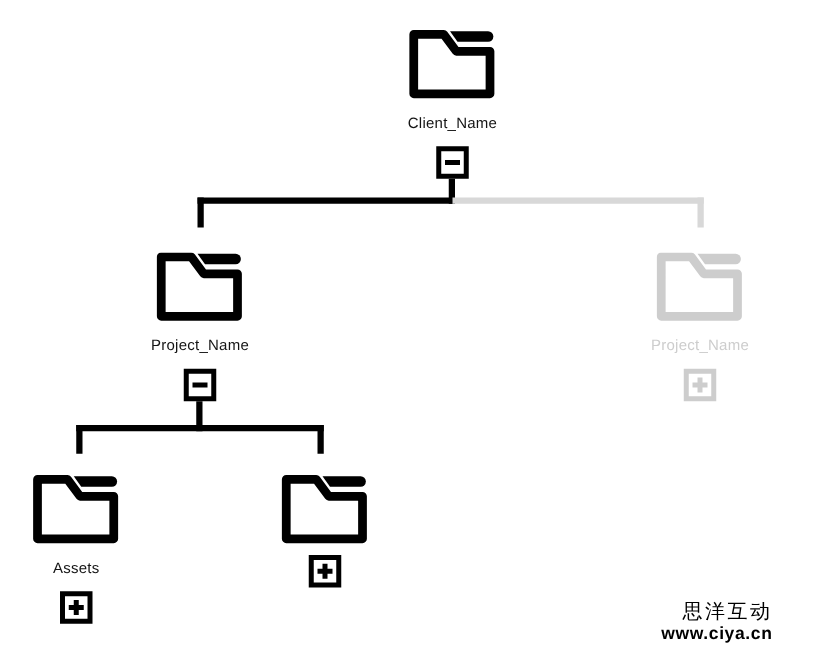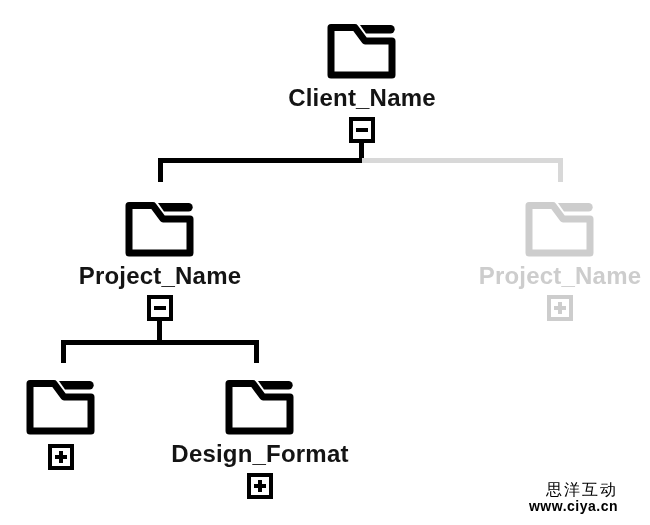--- a/index.html
+++ b/index.html
@@ -17,22 +17,22 @@
     width:220px;
     display:flex;
     flex-direction:column;
     align-items:center;
   }
   .node.active{color:#000000;}
   .node.inactive{color:#cdcdcd;}
   .folder{width:72px;height:56px;display:block;}
   .label{
     margin-top:7px;
-    font-size:24px;
-    font-weight:700;
+    font-size:12px;
+    font-weight:400;
     line-height:22px;
     letter-spacing:0.2px;
     white-space:nowrap;
     color:#141414;
   }
   .node.inactive .label{color:#cdcdcd;}
   .toggle{
     margin-top:8px;
     width:26px;height:26px;
     box-sizing:border-box;
@@ -120,32 +120,32 @@
         <span class="bar-h"></span>
         <span class="bar-v"></span>
       </div>
   </div>
 
   <div class="node active" style="left:-49px;top:380px">
     <svg class="folder" viewBox="0 0 72 56" aria-hidden="true">
       <path d="M5,51 L66,51 L66,17 L39,17 L29,3.5 L5,3.5 Z" fill="none" stroke="currentColor" stroke-width="7" stroke-linejoin="round"></path>
       <path d="M34,1 L64.5,1 A4.2,4.2 0 0 1 64.5,9.4 L40,9.4 Z" fill="currentColor"></path>
     </svg>
+    <div class="label">Assets</div>
     <div class="toggle">
         <span class="bar-h"></span>
         <span class="bar-v"></span>
       </div>
   </div>
 
   <div class="node active" style="left:150px;top:380px">
     <svg class="folder" viewBox="0 0 72 56" aria-hidden="true">
       <path d="M5,51 L66,51 L66,17 L39,17 L29,3.5 L5,3.5 Z" fill="none" stroke="currentColor" stroke-width="7" stroke-linejoin="round"></path>
       <path d="M34,1 L64.5,1 A4.2,4.2 0 0 1 64.5,9.4 L40,9.4 Z" fill="currentColor"></path>
     </svg>
-    <div class="label">Design_Format</div>
     <div class="toggle">
         <span class="bar-h"></span>
         <span class="bar-v"></span>
       </div>
   </div>
 
   <div class="watermark">
     <div class="wm-cn">思洋互动</div>
     <div class="wm-url">www.ciya.cn</div>
   </div>

